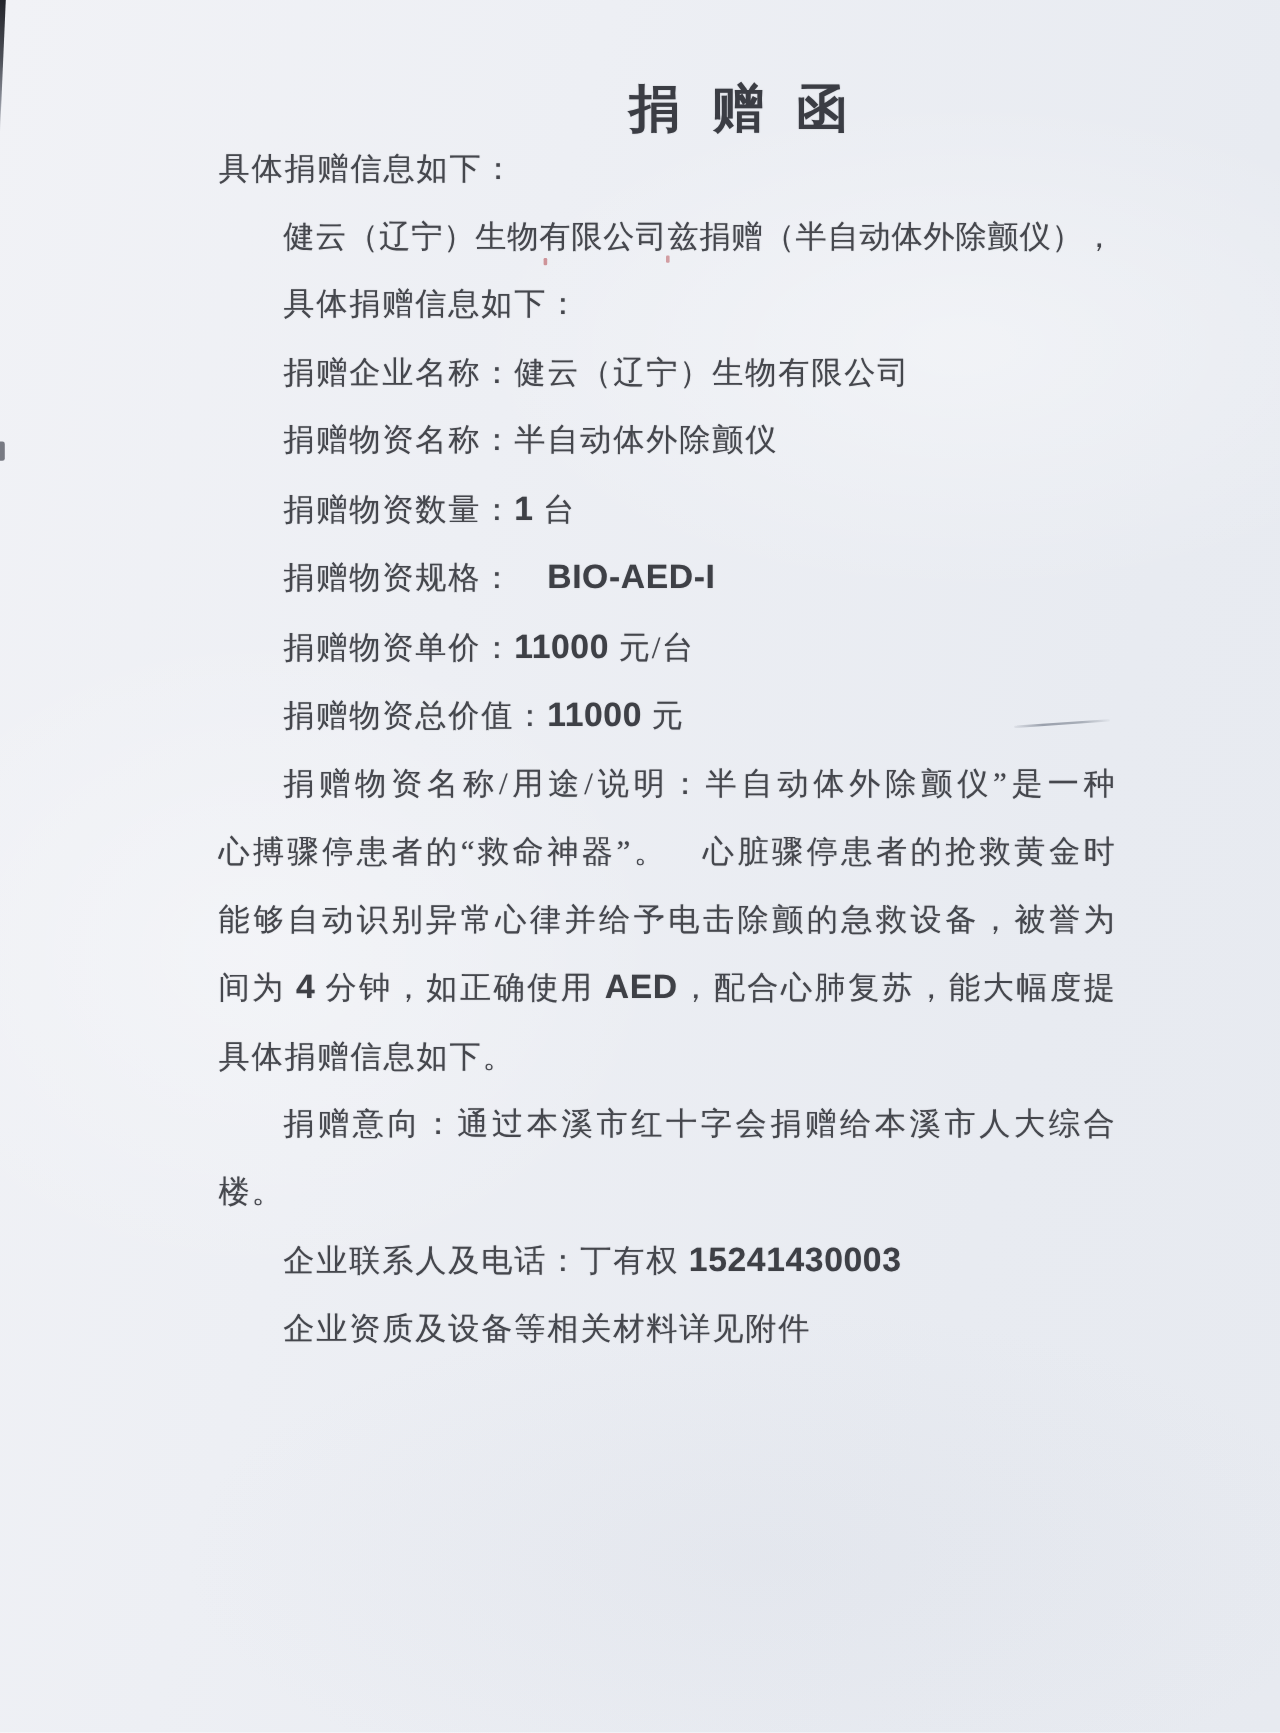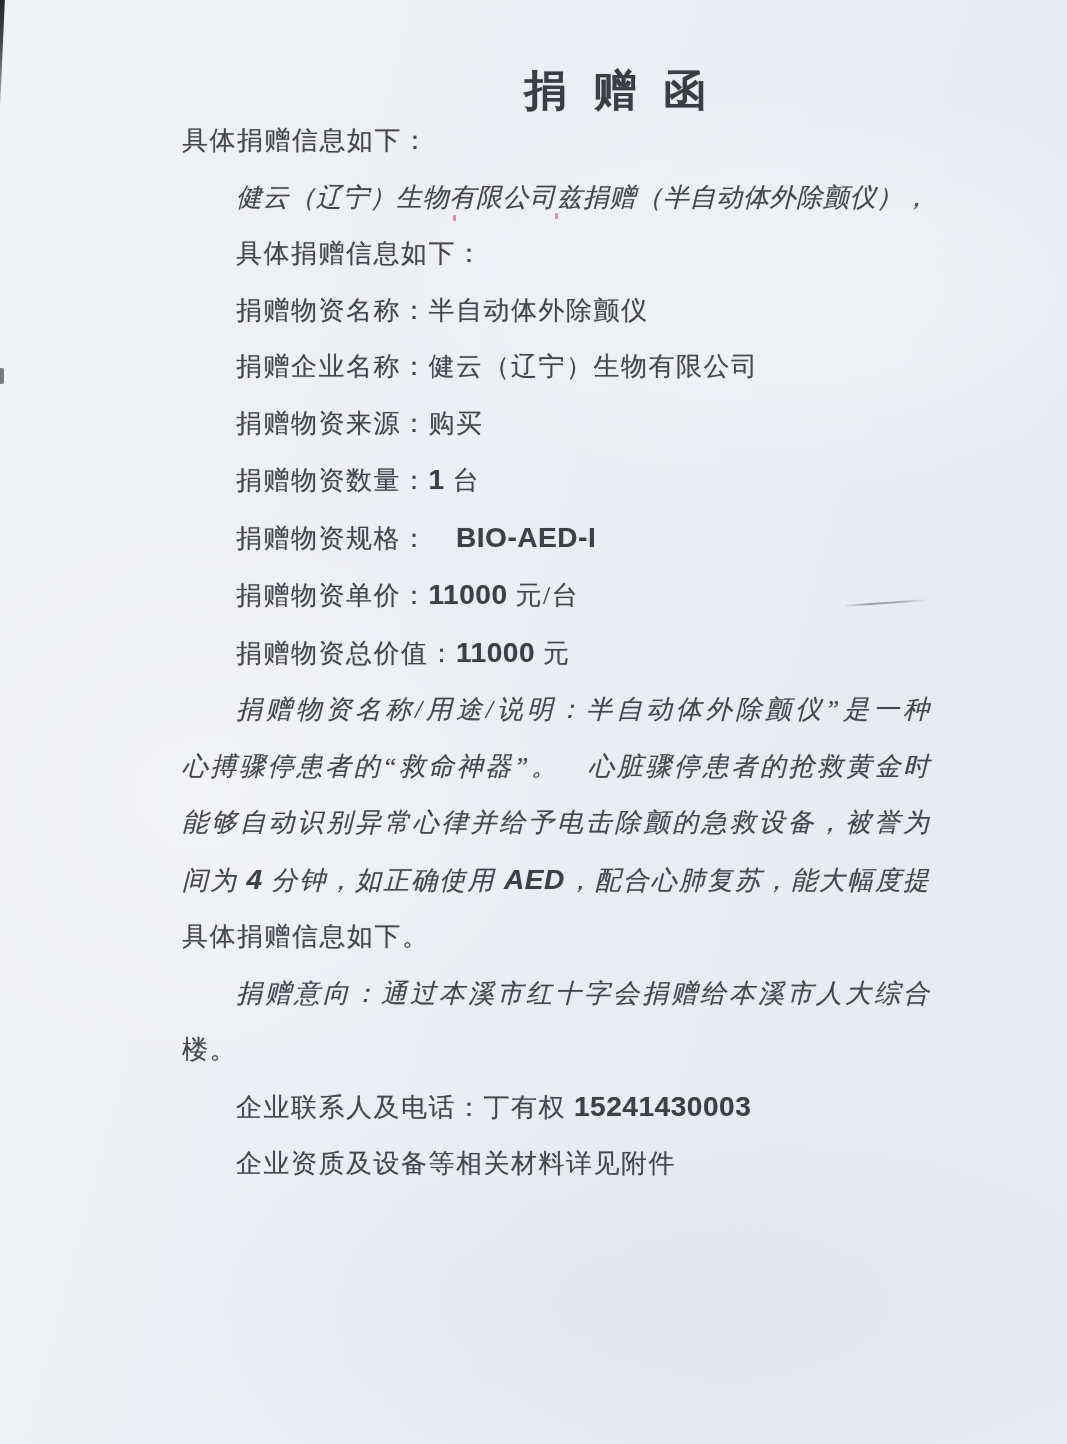--- a/index.html
+++ b/index.html
@@ -58,21 +58,20 @@
   }
   .line.indent {
     padding-left: 54px;
   }
   .line.fill {
     letter-spacing: 0;
     white-space: normal;
     text-align: justify;
     text-align-last: justify;
     text-justify: inter-character;
-    font-style: italic;
   }
   .latin {
     font-family: "Liberation Sans", "DejaVu Sans", sans-serif;
     font-weight: bold;
     font-size: 1.08em;
     letter-spacing: 0.5px;
     color: #3e4046;
   }
   
   .edge-artifact-top {
@@ -141,23 +140,22 @@
   <div class="scratch-mark"></div>
   <div class="ink-speck-1"></div>
   <div class="ink-speck-2"></div>
 
   <div class="doc-title">捐 赠 函</div>
 
   <div class="content">
     <div class="line">具体捐赠信息如下：</div>
     <div class="line indent fill">健云（辽宁）生物有限公司兹捐赠（半自动体外除颤仪），</div>
     <div class="line indent">具体捐赠信息如下：</div>
+    <div class="line indent">捐赠企业名称：健云（辽宁）生物有限公司</div>
     <div class="line indent">捐赠物资名称：半自动体外除颤仪</div>
-    <div class="line indent">捐赠企业名称：健云（辽宁）生物有限公司</div>
-    <div class="line indent">捐赠物资来源：购买</div>
     <div class="line indent">捐赠物资数量：<span class="latin">1</span> 台</div>
     <div class="line indent">捐赠物资规格：　<span class="latin">BIO-AED-I</span></div>
     <div class="line indent">捐赠物资单价：<span class="latin">11000</span> 元/台</div>
     <div class="line indent">捐赠物资总价值：<span class="latin">11000</span> 元</div>
     <div class="line indent fill">捐赠物资名称/用途/说明：半自动体外除颤仪”是一种</div>
     <div class="line fill">心搏骤停患者的“救命神器”。　心脏骤停患者的抢救黄金时</div>
     <div class="line fill">能够自动识别异常心律并给予电击除颤的急救设备，被誉为</div>
     <div class="line fill">间为 <span class="latin">4</span> 分钟，如正确使用 <span class="latin">AED</span>，配合心肺复苏，能大幅度提</div>
     <div class="line">具体捐赠信息如下。</div>
     <div class="line indent fill">捐赠意向：通过本溪市红十字会捐赠给本溪市人大综合</div>

